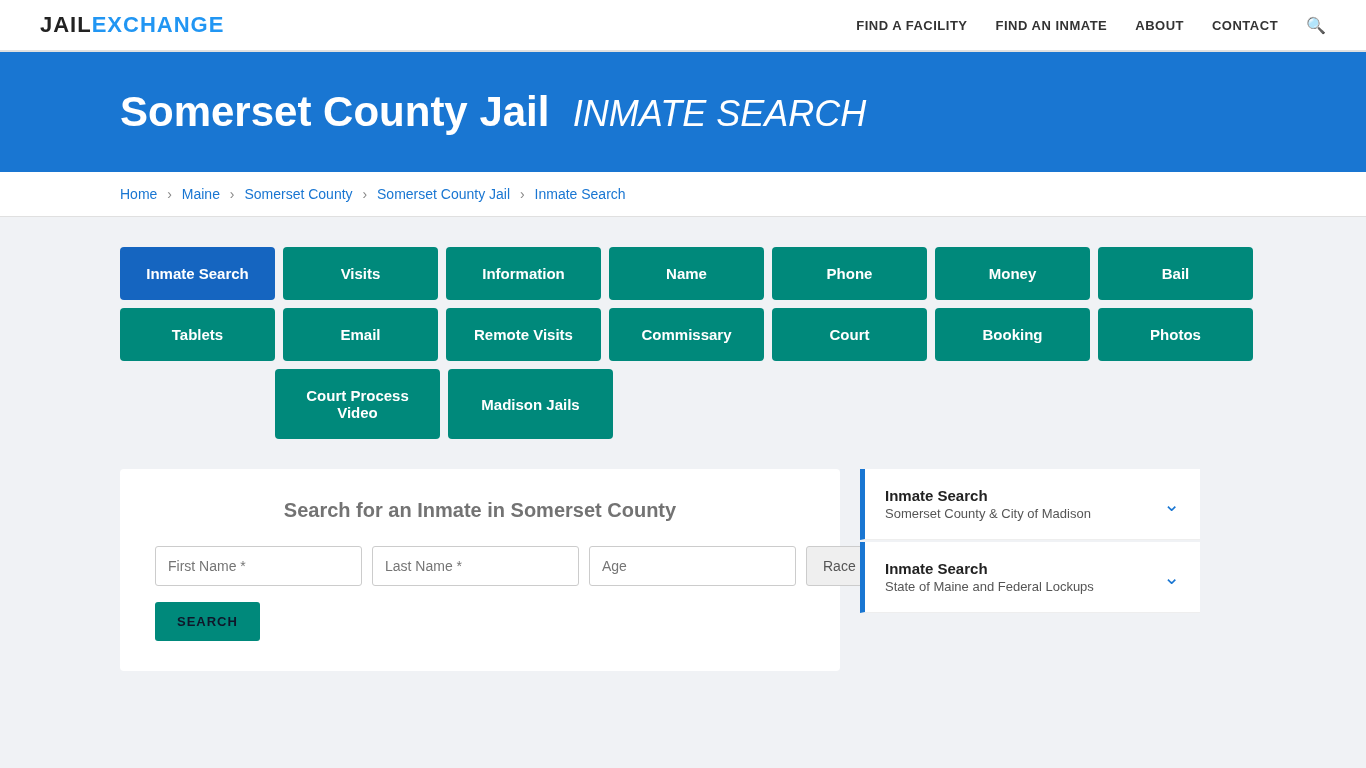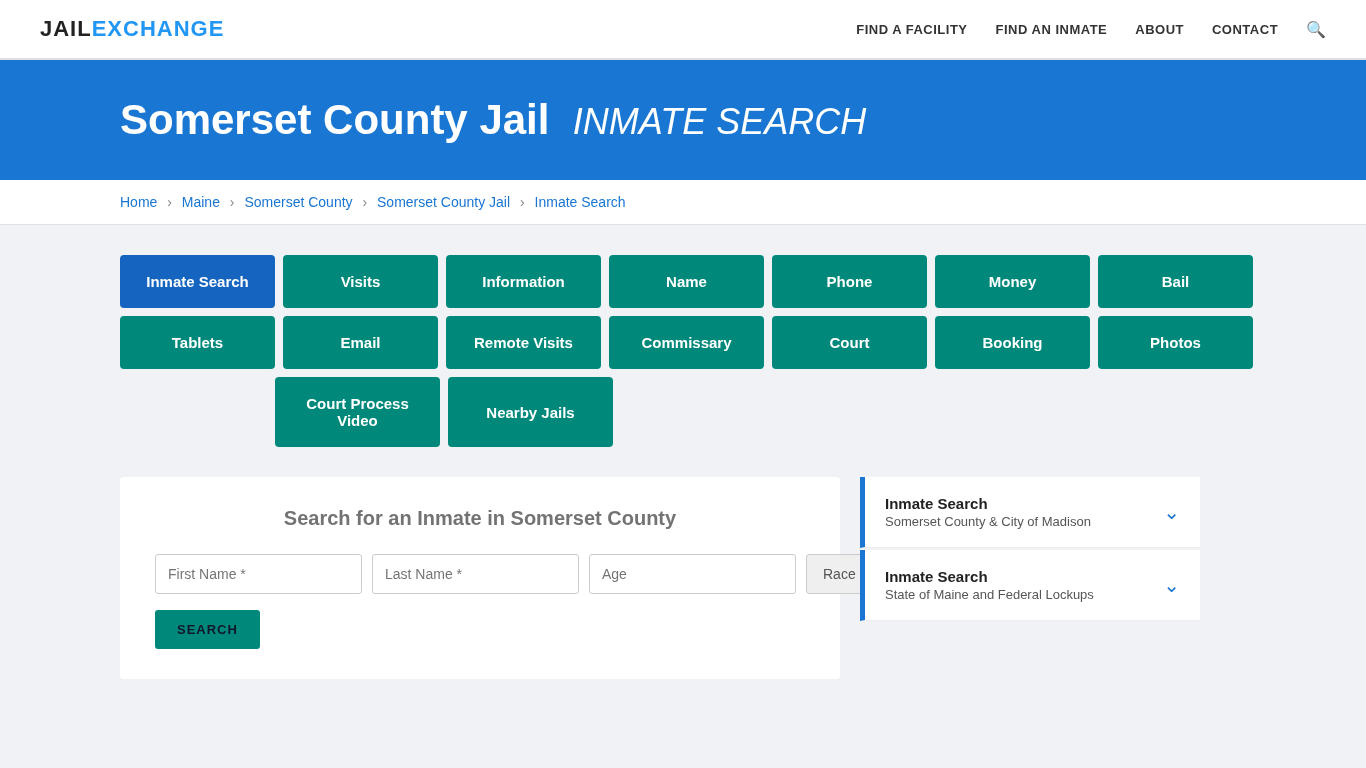--- a/index.html
+++ b/index.html
@@ -3,21 +3,21 @@
   <meta charset="utf-8">
   <style>
     * { margin: 0; padding: 0; box-sizing: border-box; }
     body { font-family: Arial, sans-serif; background: #f0f2f5; color: #333; }
 
     
     .header {
       background: #fff;
       border-bottom: 2px solid #e0e0e0;
       padding: 0 40px;
-      height: 60px;
+      height: 52px;
       display: flex;
       align-items: center;
       justify-content: space-between;
     }
     .logo {
       font-size: 22px;
       font-weight: 900;
       letter-spacing: 1px;
       text-transform: uppercase;
     }
@@ -254,21 +254,21 @@
       <button class="grid-btn teal">Tablets</button>
       <button class="grid-btn teal">Email</button>
       <button class="grid-btn teal">Remote Visits</button>
       <button class="grid-btn teal">Commissary</button>
       <button class="grid-btn teal">Court</button>
       <button class="grid-btn teal">Booking</button>
       <button class="grid-btn teal">Photos</button>
     </div>
     <div class="btn-row centered">
       <button class="grid-btn teal">Court Process Video</button>
-      <button class="grid-btn teal">Nearby Jails</button>
+      <button class="grid-btn teal">Madison Jails</button>
     </div>
   </div>
 
   <div class="content-area">
 
     <div class="search-form-box">
       <div class="search-form-title">Search for an Inmate in Somerset County</div>
       <div class="search-inputs">
         <input class="input-first" type="text" placeholder="First Name *" style="">
         <input class="input-last" type="text" placeholder="Last Name *" style="">

